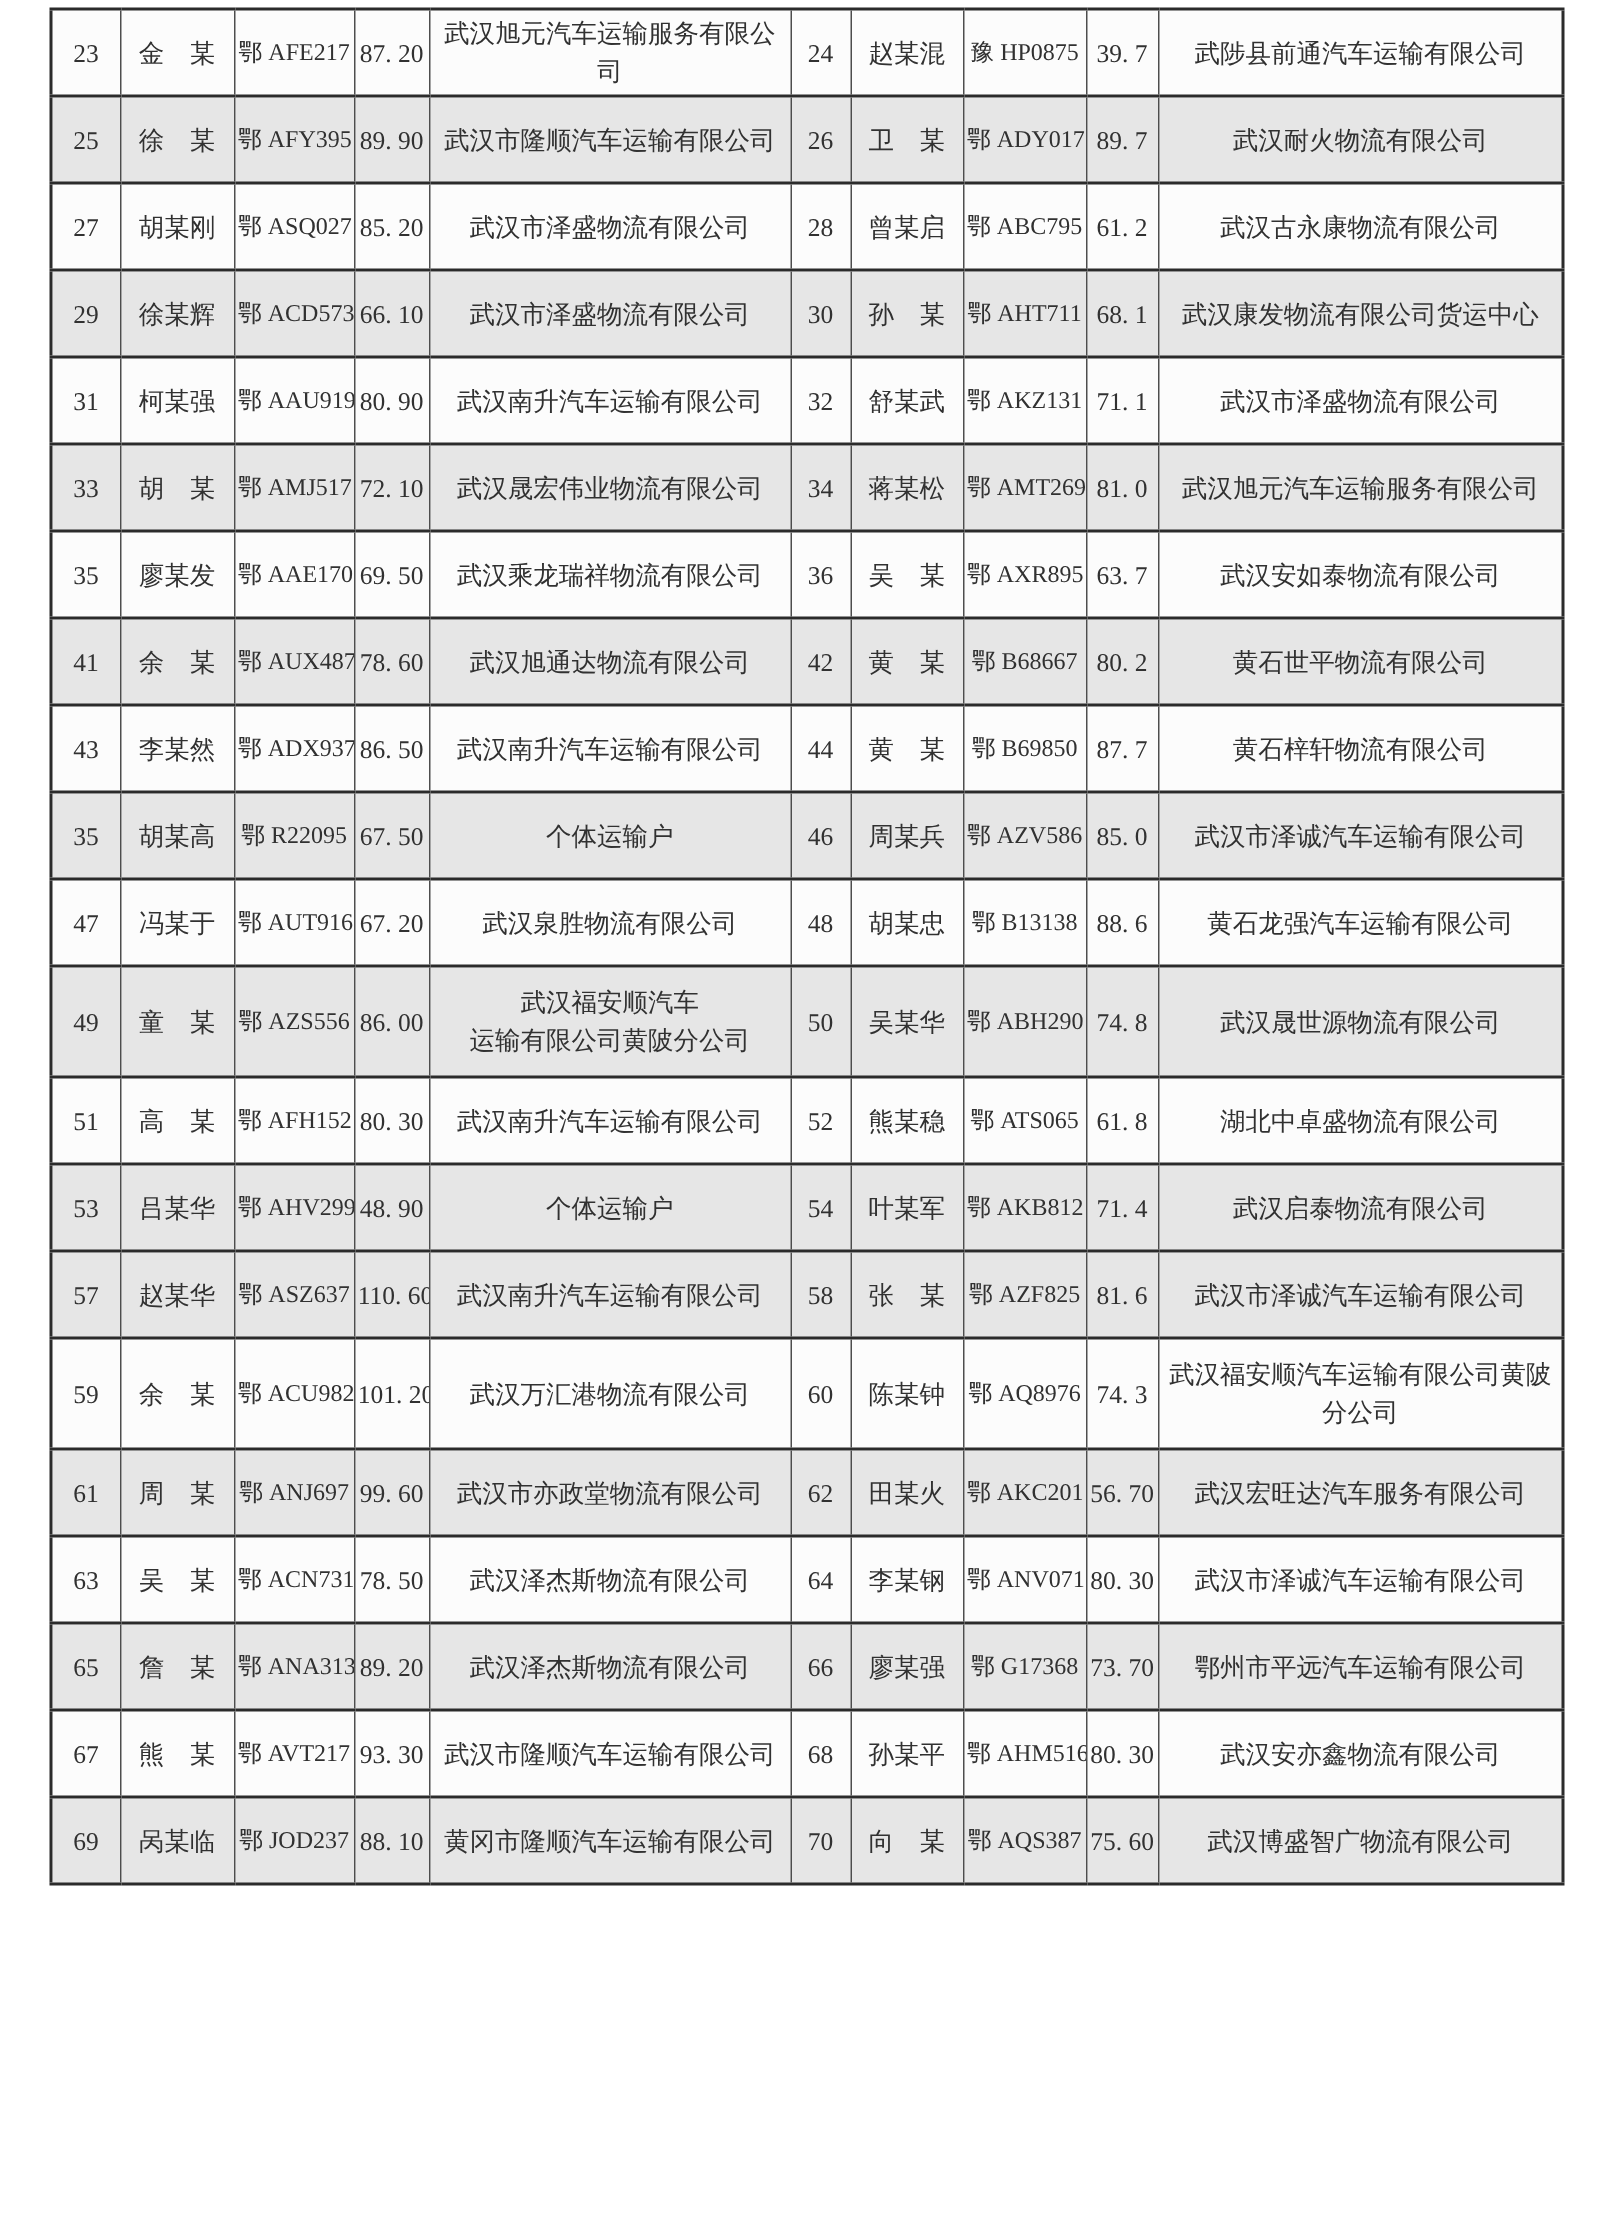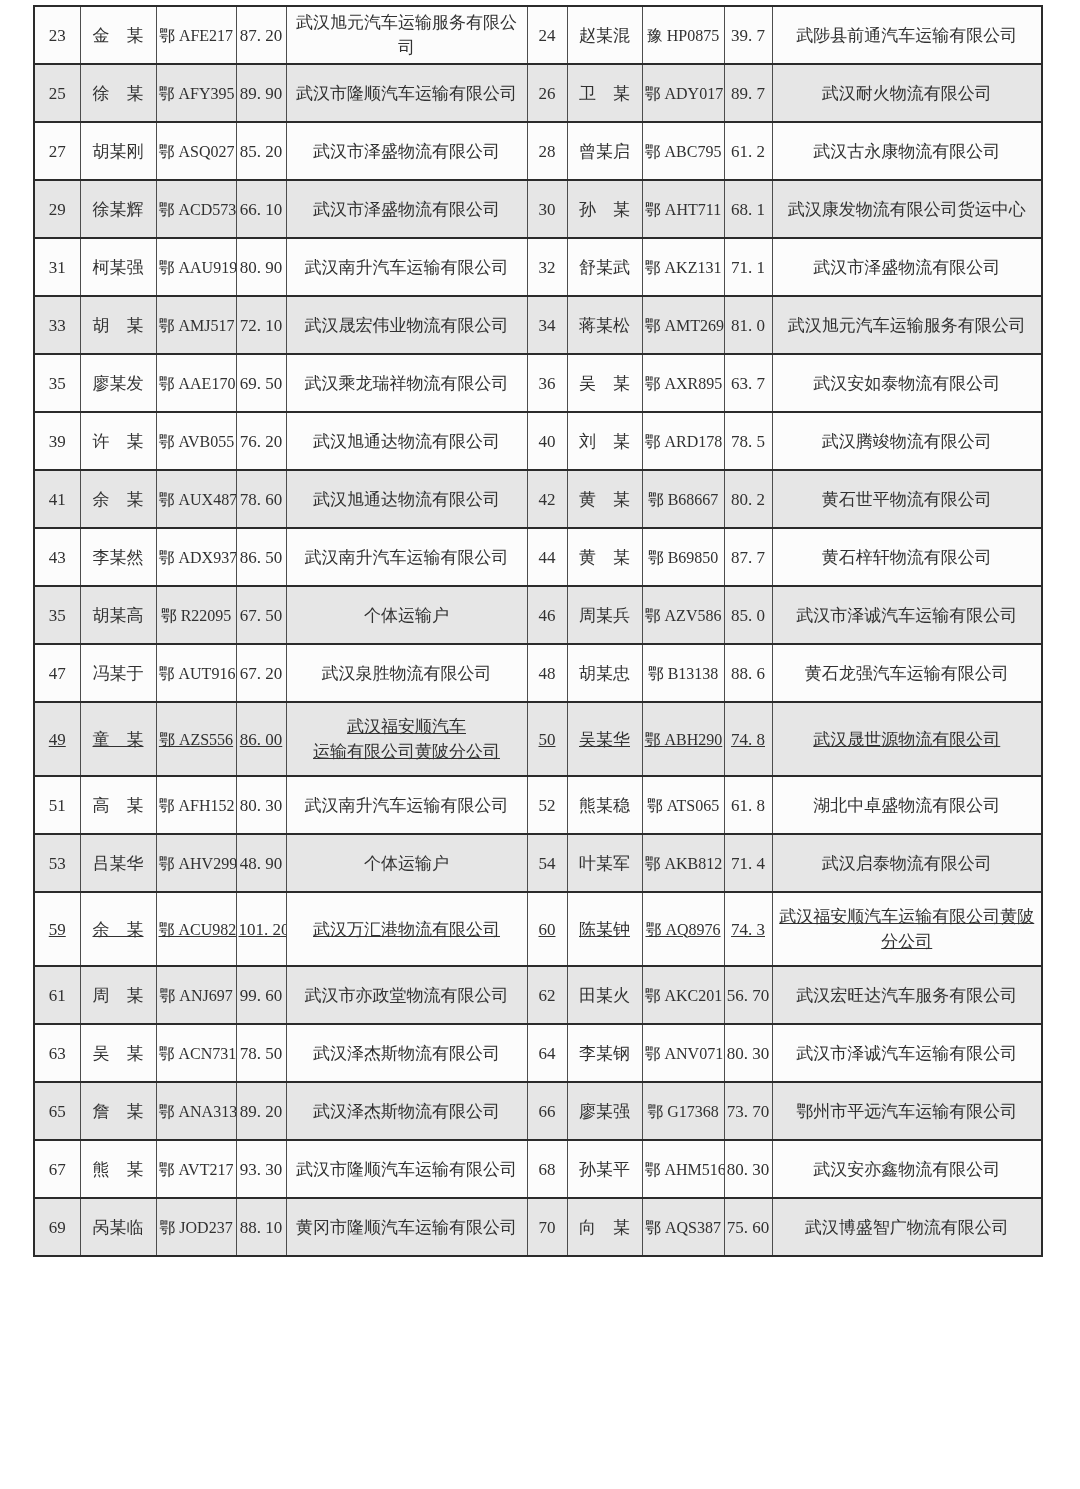--- a/index.html
+++ b/index.html
@@ -31,21 +31,21 @@
   col.c2  { width: 76px; }
   col.c3  { width: 80px; }
   col.c4  { width: 50px; }
   col.c5  { width: 241px; }
   col.c6  { width: 40px; }
   col.c7  { width: 75px; }
   col.c8  { width: 82px; }
   col.c9  { width: 48px; }
   col.c10 { width: 270px; }
   tr { height: 58px; }
-  tr.tall { height: 74px; text-decoration: underline; }
+  tr.tall { height: 74px; }
   td {
     border-left: 1px solid var(--grid-light);
     border-right: 1px solid var(--grid-light);
     border-top: 2px solid var(--grid-heavy);
     border-bottom: 2px solid var(--grid-heavy);
     text-align: center;
     vertical-align: middle;
     font-size: 17px;
     line-height: 25px;
     padding: 0 2px;
@@ -152,32 +152,20 @@
           <td class="col-name side-left">廖某发</td>
           <td class="col-plate side-left">鄂 AAE170</td>
           <td class="col-score side-left">69. 50</td>
           <td class="col-company side-left">武汉乘龙瑞祥物流有限公司</td>
           <td class="col-no side-right">36</td>
           <td class="col-name side-right">吴　某</td>
           <td class="col-plate side-right">鄂 AXR895</td>
           <td class="col-score side-right">63. 7</td>
           <td class="col-company side-right">武汉安如泰物流有限公司</td>
         </tr>
-        <tr class="row-white">
-          <td class="col-no side-left">39</td>
-          <td class="col-name side-left">许　某</td>
-          <td class="col-plate side-left">鄂 AVB055</td>
-          <td class="col-score side-left">76. 20</td>
-          <td class="col-company side-left">武汉旭通达物流有限公司</td>
-          <td class="col-no side-right">40</td>
-          <td class="col-name side-right">刘　某</td>
-          <td class="col-plate side-right">鄂 ARD178</td>
-          <td class="col-score side-right">78. 5</td>
-          <td class="col-company side-right">武汉腾竣物流有限公司</td>
-        </tr>
         <tr class="row-gray">
           <td class="col-no side-left">41</td>
           <td class="col-name side-left">余　某</td>
           <td class="col-plate side-left">鄂 AUX487</td>
           <td class="col-score side-left">78. 60</td>
           <td class="col-company side-left">武汉旭通达物流有限公司</td>
           <td class="col-no side-right">42</td>
           <td class="col-name side-right">黄　某</td>
           <td class="col-plate side-right">鄂 B68667</td>
           <td class="col-score side-right">80. 2</td>
@@ -249,20 +237,32 @@
           <td class="col-name side-left">吕某华</td>
           <td class="col-plate side-left">鄂 AHV299</td>
           <td class="col-score side-left">48. 90</td>
           <td class="col-company side-left">个体运输户</td>
           <td class="col-no side-right">54</td>
           <td class="col-name side-right">叶某军</td>
           <td class="col-plate side-right">鄂 AKB812</td>
           <td class="col-score side-right">71. 4</td>
           <td class="col-company side-right">武汉启泰物流有限公司</td>
         </tr>
+        <tr class="row-gray">
+          <td class="col-no side-left">57</td>
+          <td class="col-name side-left">赵某华</td>
+          <td class="col-plate side-left">鄂 ASZ637</td>
+          <td class="col-score side-left">110. 60</td>
+          <td class="col-company side-left">武汉南升汽车运输有限公司</td>
+          <td class="col-no side-right">58</td>
+          <td class="col-name side-right">张　某</td>
+          <td class="col-plate side-right">鄂 AZF825</td>
+          <td class="col-score side-right">81. 6</td>
+          <td class="col-company side-right">武汉市泽诚汽车运输有限公司</td>
+        </tr>
         <tr class="row-white tall">
           <td class="col-no side-left">59</td>
           <td class="col-name side-left">余　某</td>
           <td class="col-plate side-left">鄂 ACU982</td>
           <td class="col-score side-left">101. 20</td>
           <td class="col-company side-left">武汉万汇港物流有限公司</td>
           <td class="col-no side-right">60</td>
           <td class="col-name side-right">陈某钟</td>
           <td class="col-plate side-right">鄂 AQ8976</td>
           <td class="col-score side-right">74. 3</td>

